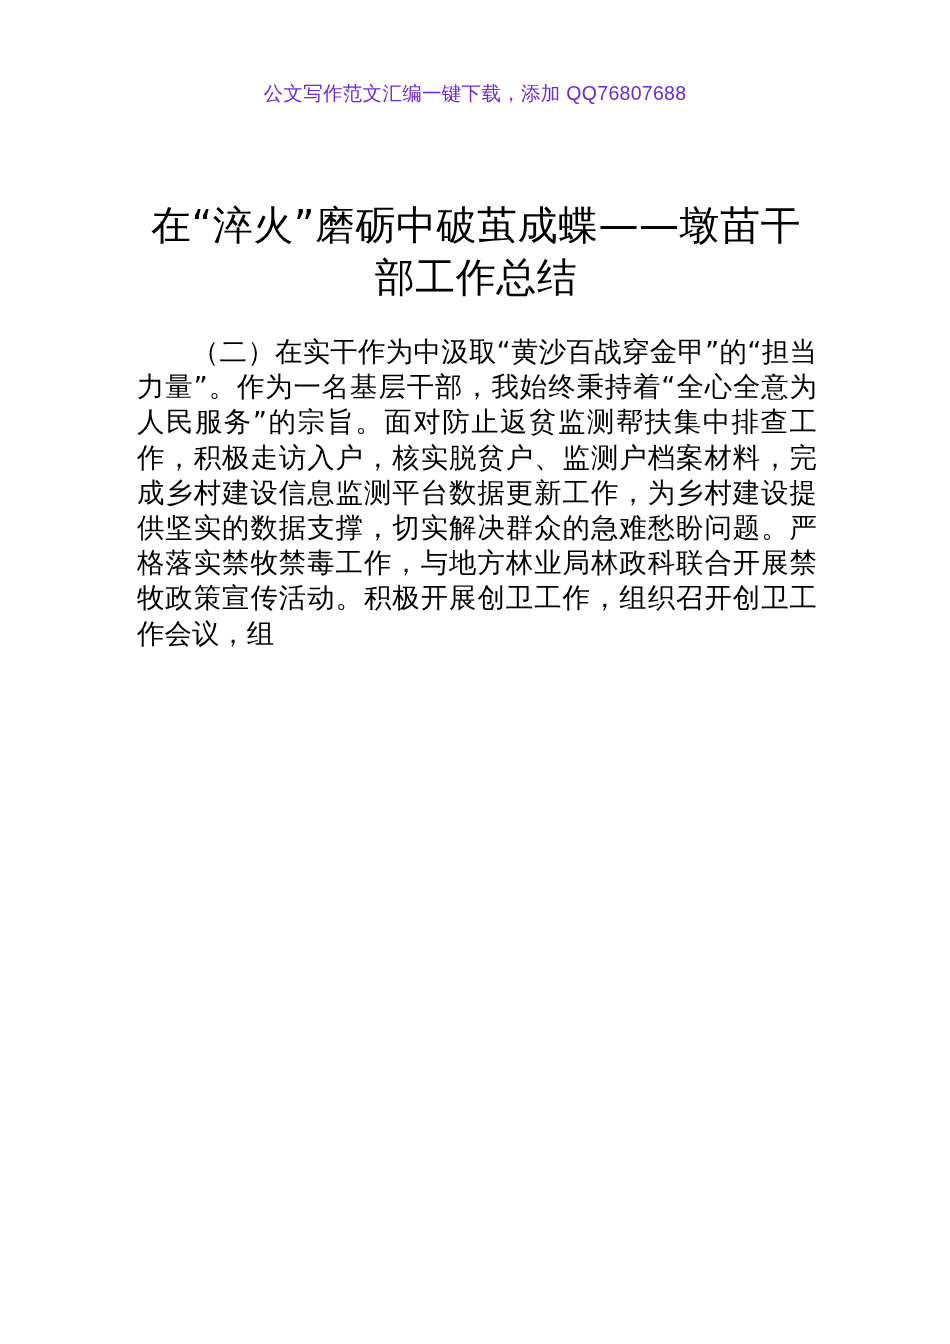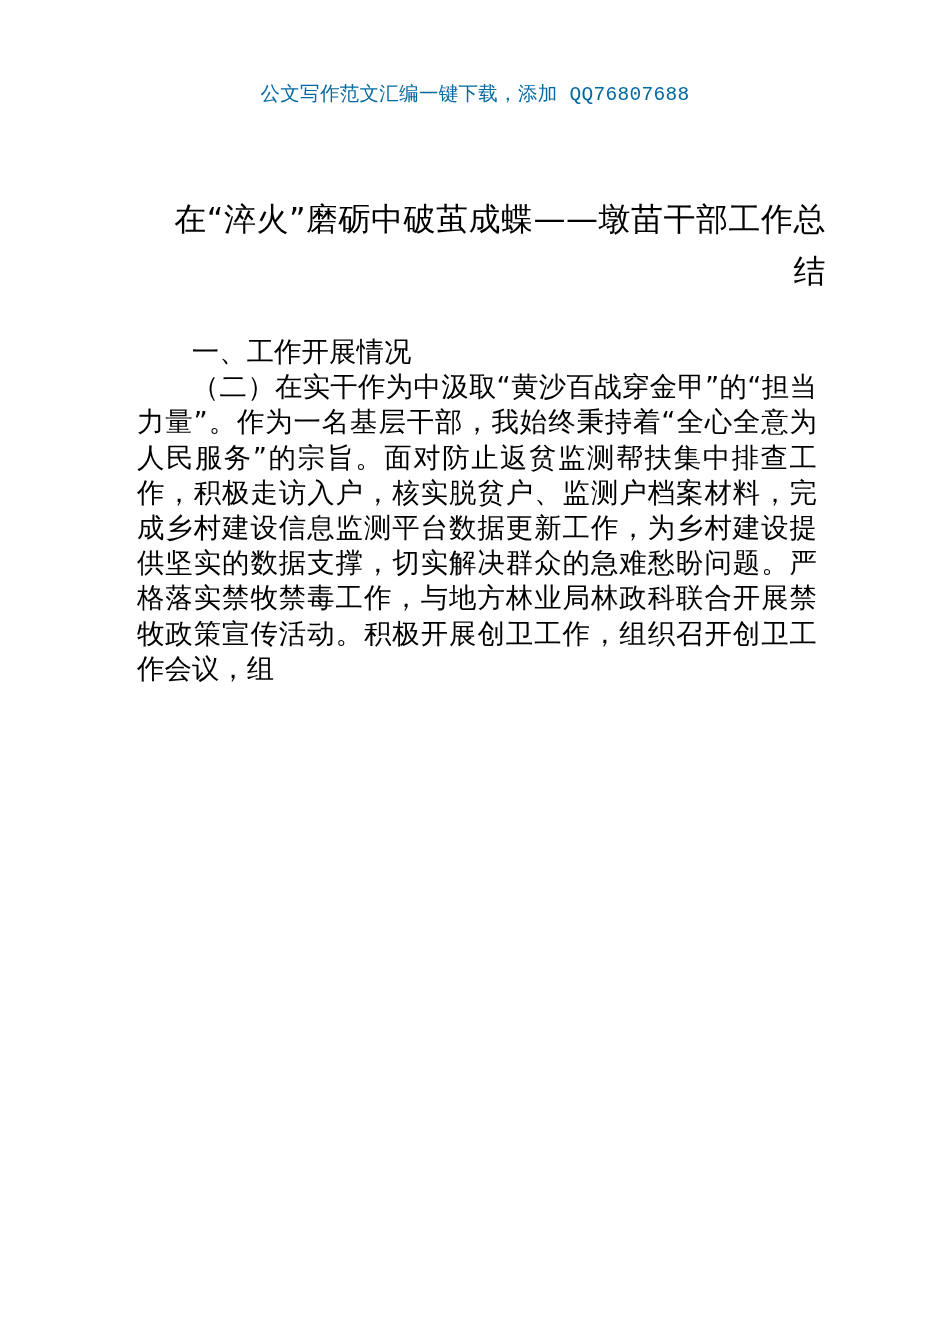--- a/index.html
+++ b/index.html
@@ -28,33 +28,33 @@
 
   
   .promo-header {
     position: absolute;
     top: 80px;
     left: 0;
     width: 950px;
     text-align: center;
     font-size: 19.5px;
     letter-spacing: 0.3px;
-    color: #0369a1;
-    font-family: Liberation Mono, monospace;
+    color: #6d28d9;
+    font-family: Liberation Sans, sans-serif;
     white-space: nowrap;
   }
 
   
   .doc-title {
     position: absolute;
     top: 172px;
-    left: 148px;
+    left: 137px;
     width: 678px;
-    text-align: right;
-    font-size: 32px;
+    text-align: center;
+    font-size: 40px;
     line-height: 52px;
     font-weight: 400;
     letter-spacing: 0.5px;
     font-family: "DejaVu Sans", "Liberation Sans", sans-serif;
   }
 
   
   .doc-body {
     position: absolute;
     top: 334px;
@@ -83,19 +83,18 @@
 <body>
 
 <div class="page">
 
   <div class="promo-header">公文写作范文汇编一键下载，添加 QQ76807688</div>
 
   <h1 class="doc-title">在“淬火”磨砺中破茧成蝶——墩苗干部工作总结</h1>
 
   <div class="doc-body">
 
-    <p class="para heading">一、工作开展情况</p>
 
 
     <p class="para indent">（二）在实干作为中汲取“黄沙百战穿金甲”的“担当力量”。作为一名基层干部，我始终秉持着“全心全意为人民服务”的宗旨。面对防止返贫监测帮扶集中排查工作，积极走访入户，核实脱贫户、监测户档案材料，完成乡村建设信息监测平台数据更新工作，为乡村建设提供坚实的数据支撑，切实解决群众的急难愁盼问题。严格落实禁牧禁毒工作，与地方林业局林政科联合开展禁牧政策宣传活动。积极开展创卫工作，组织召开创卫工作会议，组</p>
   </div>
 
 </div>
 
 </body></html>

